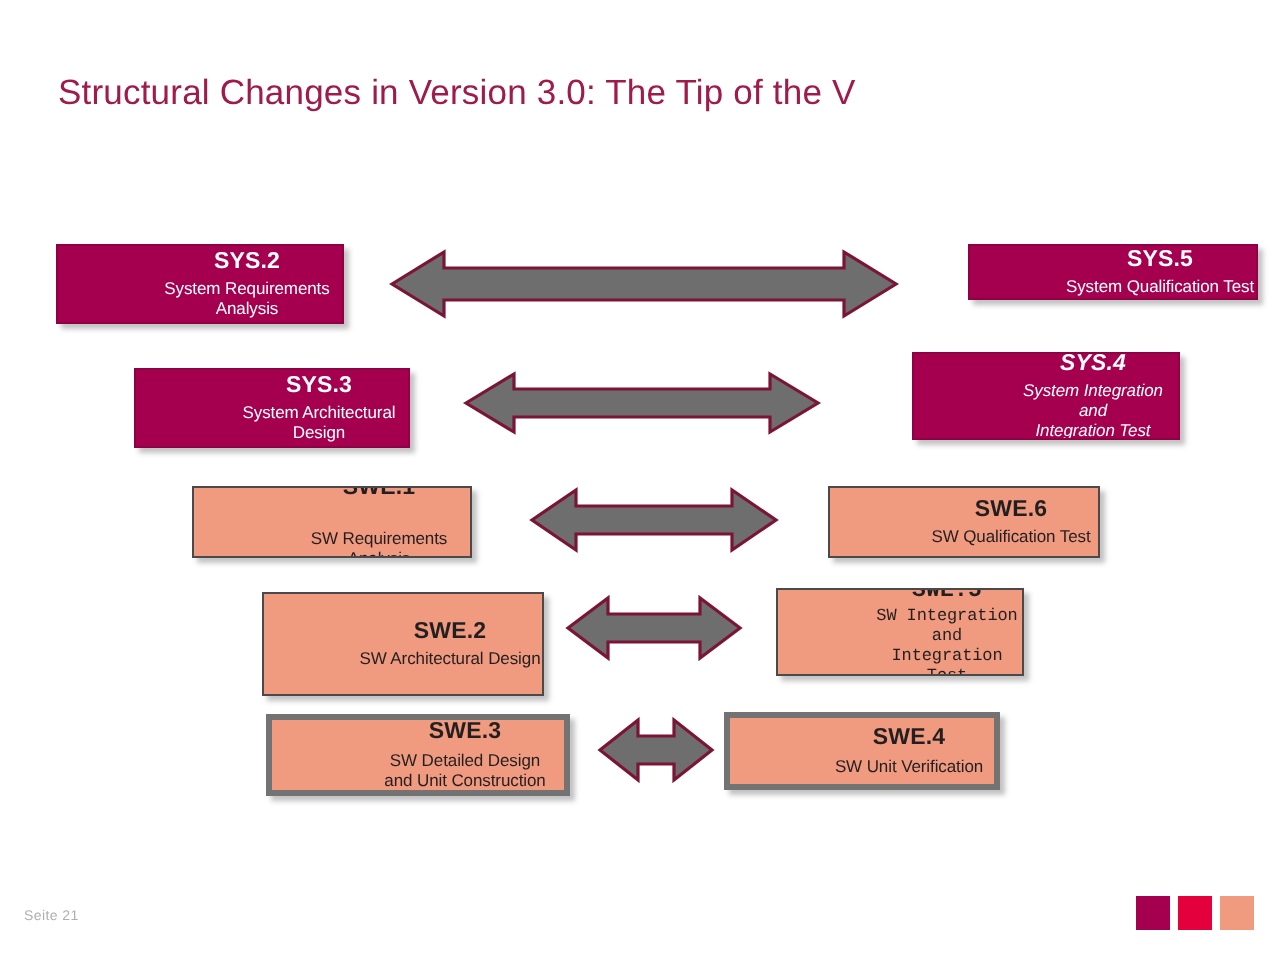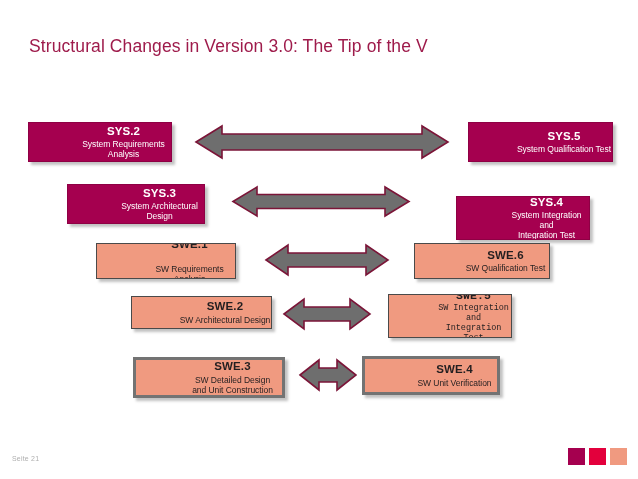--- a/index.html
+++ b/index.html
@@ -120,37 +120,37 @@
   <div class="box sys" style="left:67px; top:184px; width:138px; height:40px;">
     <span class="code">SYS.3</span>
     <span class="desc">System Architectural Design</span>
   </div>
 
   <div class="box swe" style="left:96px; top:243px; width:140px; height:36px;gap:11px;">
     <span class="code">SWE.1</span>
     <span class="desc">SW Requirements Analysis</span>
   </div>
 
-  <div class="box swe" style="left:131px; top:296px; width:141px; height:33px;">
+  <div class="box swe" style="left:131px; top:296px; width:141px; height:52px;">
     <span class="code">SWE.2</span>
     <span class="desc">SW Architectural Design</span>
   </div>
 
   <div class="box swe highlight" style="left:133px; top:357px; width:152px; height:41px;">
     <span class="code">SWE.3</span>
     <span class="desc" style="white-space:pre-line;">SW Detailed Design
 and Unit Construction</span>
   </div>
 
-  <div class="box sys" style="left:468px; top:122px; width:145px; height:40px;align-items:center;">
+  <div class="box sys" style="left:484px; top:122px; width:145px; height:28px;align-items:center;">
     <span class="code">SYS.5</span>
     <span class="desc">System  Qualification Test</span>
   </div>
 
-  <div class="box sys" style="left:456px; top:196px; width:134px; height:44px;">
+  <div class="box sys" style="left:456px; top:176px; width:134px; height:44px;font-style:italic;">
     <span class="code">SYS.4</span>
     <span class="desc" style="white-space:pre-line;">System Integration and
 Integration Test</span>
   </div>
 
   <div class="box swe" style="left:414px; top:243px; width:136px; height:36px;">
     <span class="code">SWE.6</span>
     <span class="desc">SW Qualification Test</span>
   </div>
 

